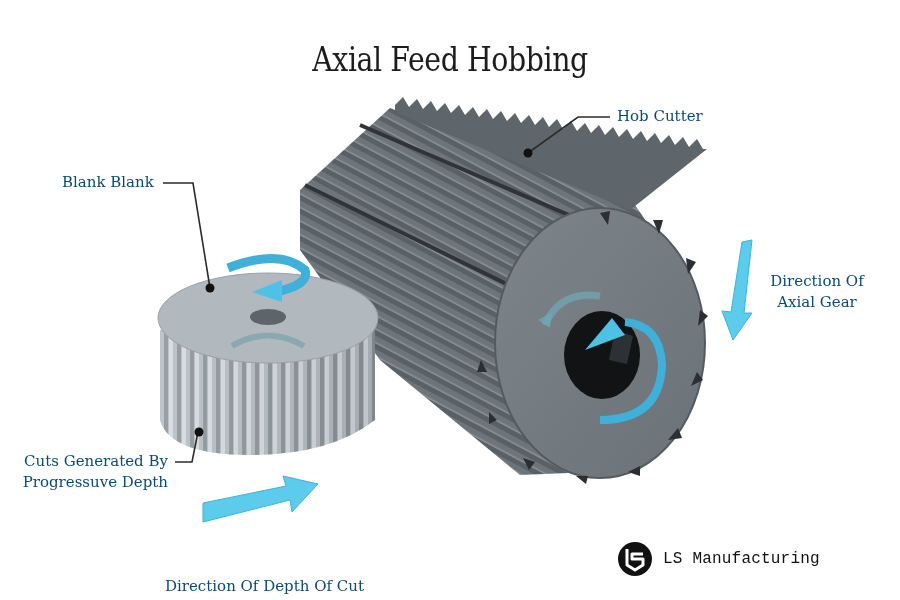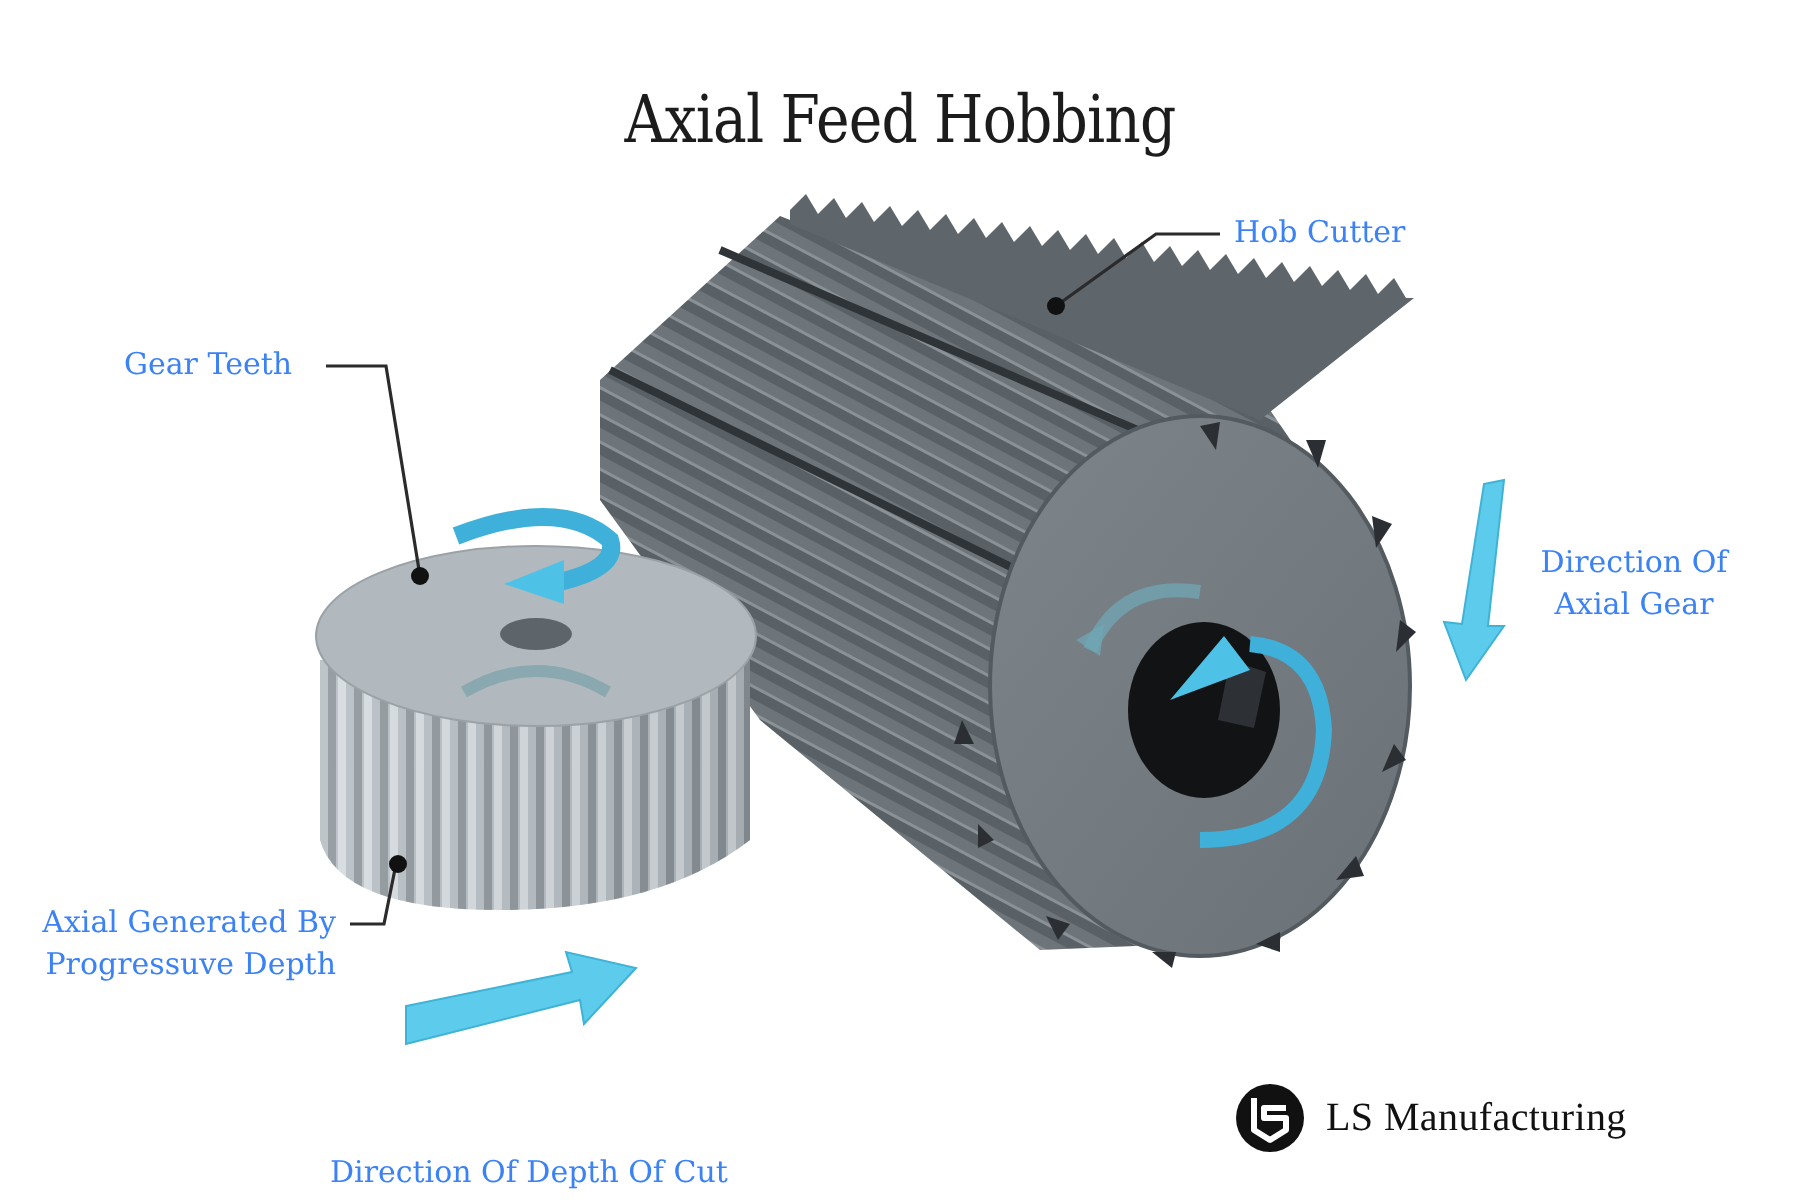--- a/index.html
+++ b/index.html
@@ -1,24 +1,24 @@
 <!DOCTYPE html>
 <html><head>
 <meta charset="utf-8">
 <style>
   html, body { margin: 0; padding: 0; background: #ffffff; }
   body { width: 900px; height: 600px; position: relative; overflow: hidden; font-family: "DejaVu Serif", serif; color: #1a1a1a; }
   .title { position: absolute; left: 0; top: 40px; width: 900px; text-align: center; font-family: "DejaVu Serif", serif; font-size: 33px; font-weight: normal; letter-spacing: -0.5px; color: #1c1c1c; transform: scaleX(0.86); }
-  .label { position: absolute; font-family: "DejaVu Serif", serif; font-size: 15px; line-height: 21px; color: #3b82f6; white-space: nowrap; }
+  .label { position: absolute; font-family: "DejaVu Serif", serif; font-size: 15px; line-height: 21px; color: #0c4a6e; white-space: nowrap; }
   .label.center { text-align: center; }
   .label.right { text-align: right; }
   svg.scene { position: absolute; left: 0; top: 0; }
   .brand { position: absolute; left: 617px; top: 541px; display: flex; align-items: center; gap: 10px; }
   .brand-logo { width: 36px; height: 36px; }
-  .brand-name { font-family: Liberation Serif, serif; font-size: 20px; color: #111; letter-spacing: 0.2px; }
+  .brand-name { font-family: Liberation Mono, monospace; font-size: 16px; color: #111; letter-spacing: 0.2px; }
 </style>
 </head>
 <body>
 
 <div class="title">Axial Feed Hobbing</div>
 
 <svg class="scene" width="900" height="600" viewBox="0 0 900 600">
   <defs>
     <linearGradient id="hobBody" x1="0" y1="0" x2="1" y2="1">
       <stop offset="0" stop-color="#80878d"></stop>
@@ -100,29 +100,29 @@
     <path d="M163 183 L193 183 L210 288"></path>
     <path d="M610 117 L578 117 L528 153"></path>
     <path d="M175 462 L192 462 L198 432"></path>
   </g>
   <circle cx="210" cy="288" r="4.5" fill="#111"></circle>
   <circle cx="528" cy="153" r="4.5" fill="#111"></circle>
   <circle cx="199" cy="432" r="4.5" fill="#111"></circle>
 </svg>
 
 <div class="label" style="left:617px; top:106px;">Hob Cutter</div>
-<div class="label" style="left:62px; top:172px;">Gear Teeth</div>
+<div class="label" style="left:62px; top:172px;">Blank Blank</div>
 
 <div class="label center" style="left:762px; top:271px; width:110px;">
   <div>Direction Of</div>
   <div>Axial Gear</div>
 </div>
 
 <div class="label right" style="left:2px; top:451px; width:166px;">
-  <div>Axial Generated By</div>
+  <div>Cuts Generated By</div>
   <div>Progressuve Depth</div>
 </div>
 
 <div class="label" style="left:165px; top:537px;margin-top:39px;">Direction Of Depth Of Cut</div>
 
 <div class="brand">
   <svg class="brand-logo" viewBox="0 0 36 36">
     <circle cx="18" cy="18" r="17" fill="#111"></circle>
     <path d="M10 8 L10 24 L18 29 L26 24 L26 18 L15 18 L15 13 L26 13" stroke="#fff" stroke-width="3" fill="none" stroke-linejoin="round"></path>
   </svg>

